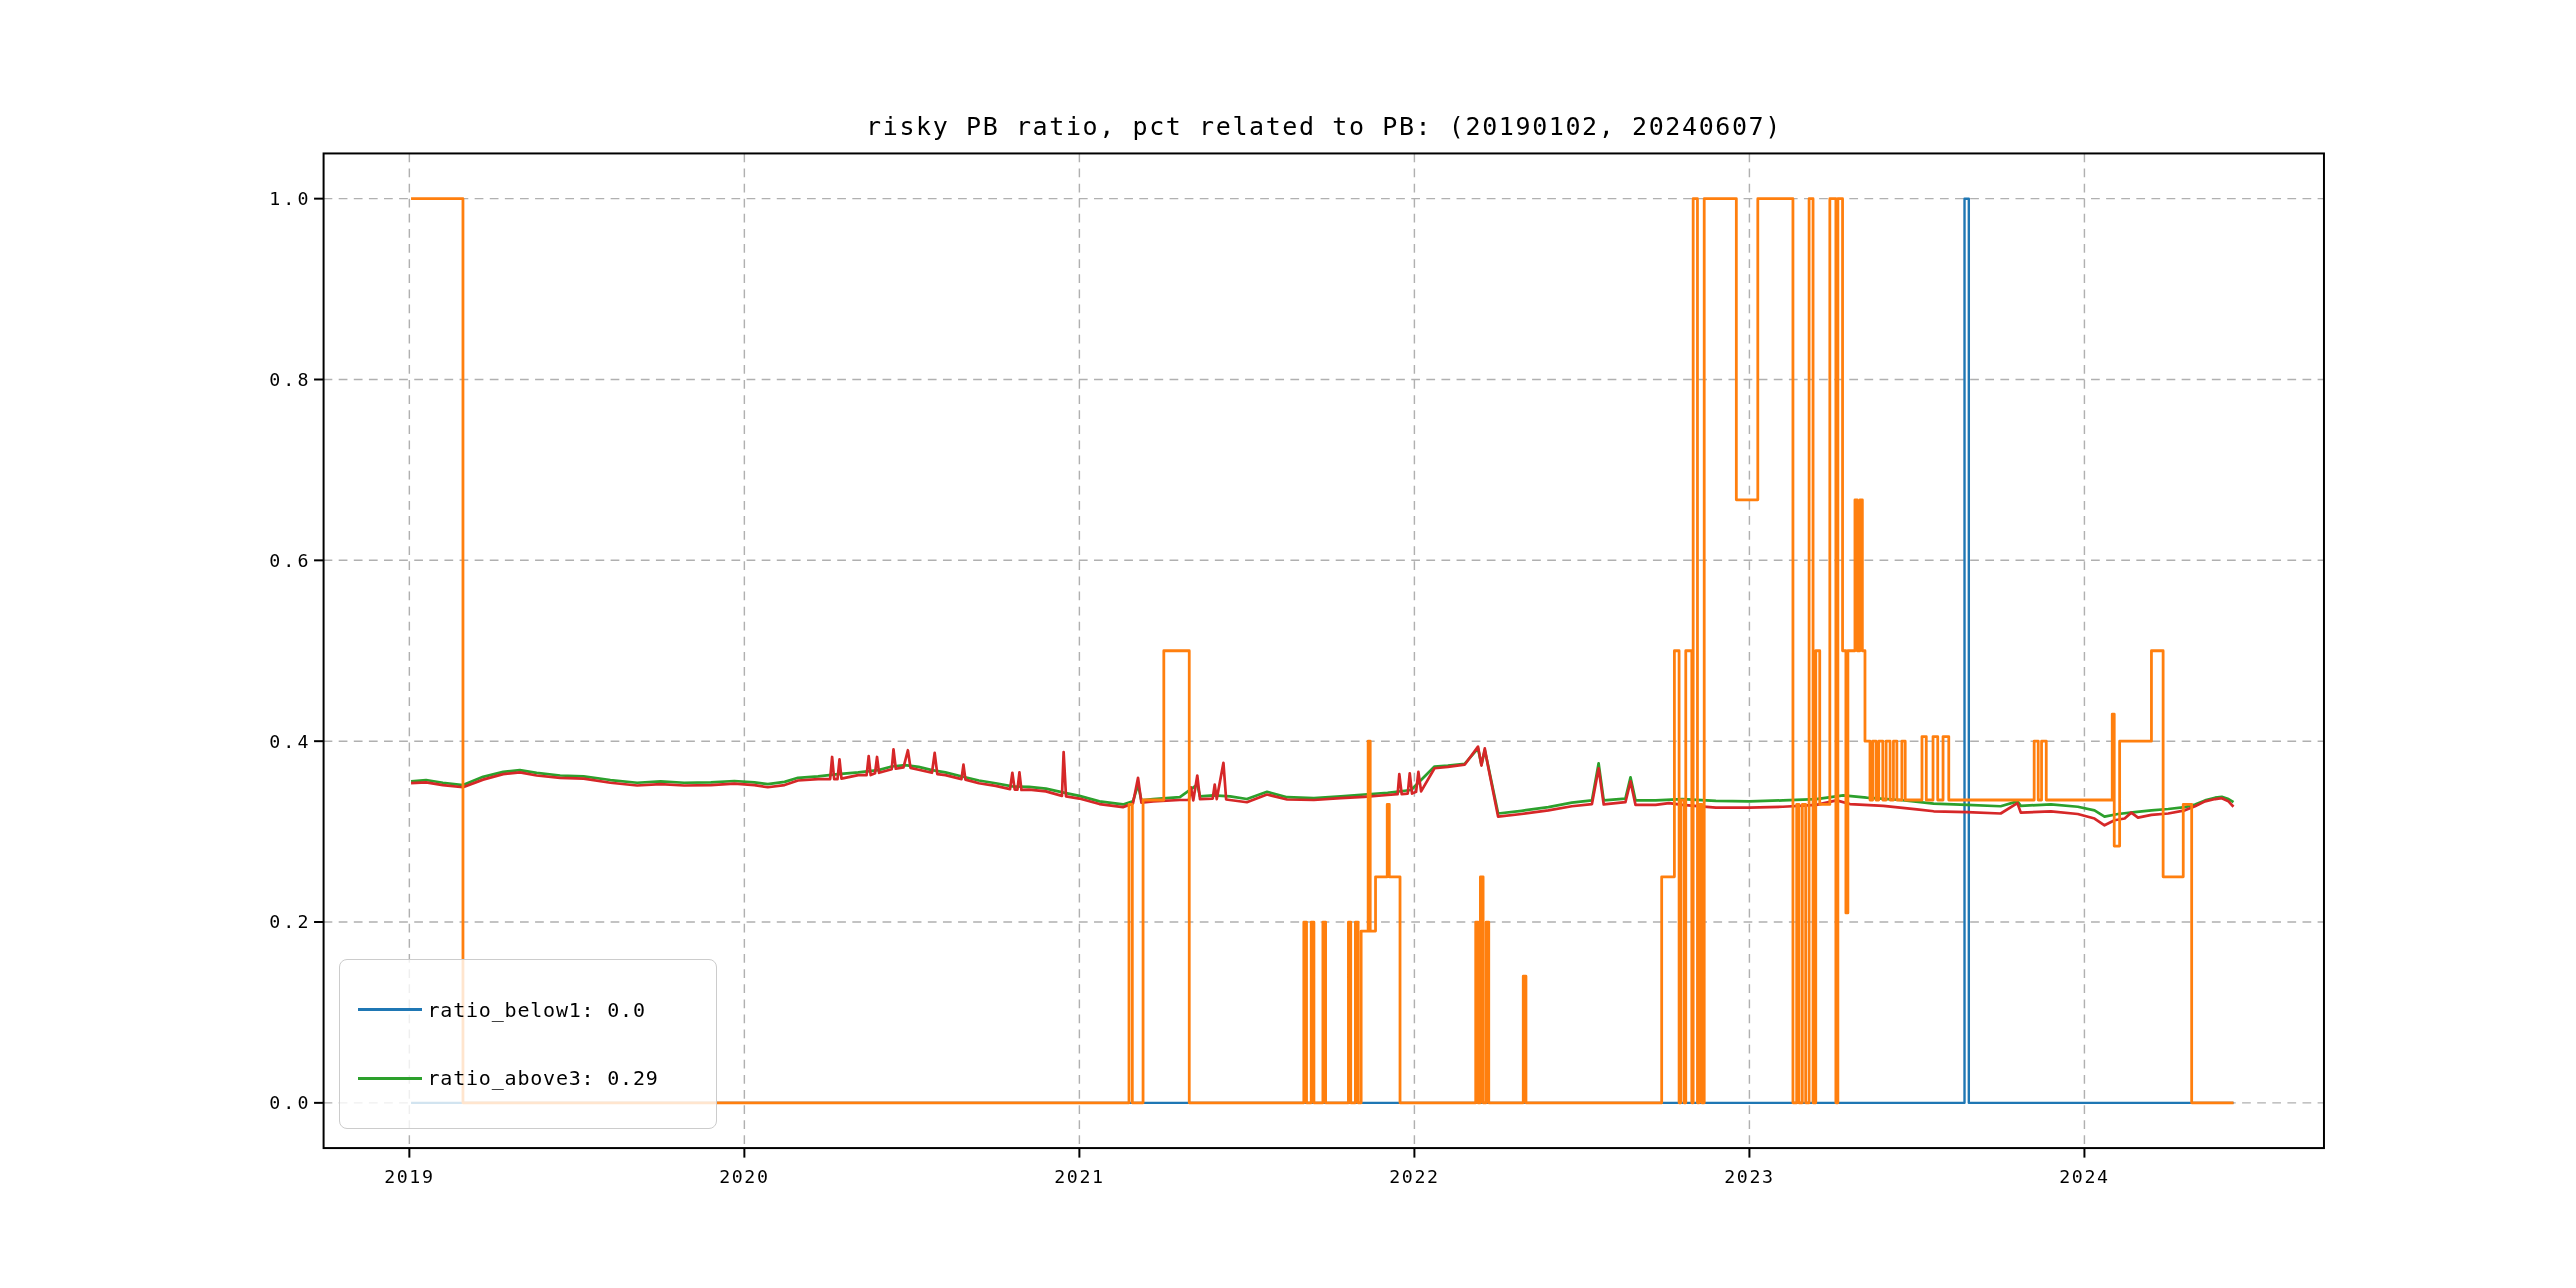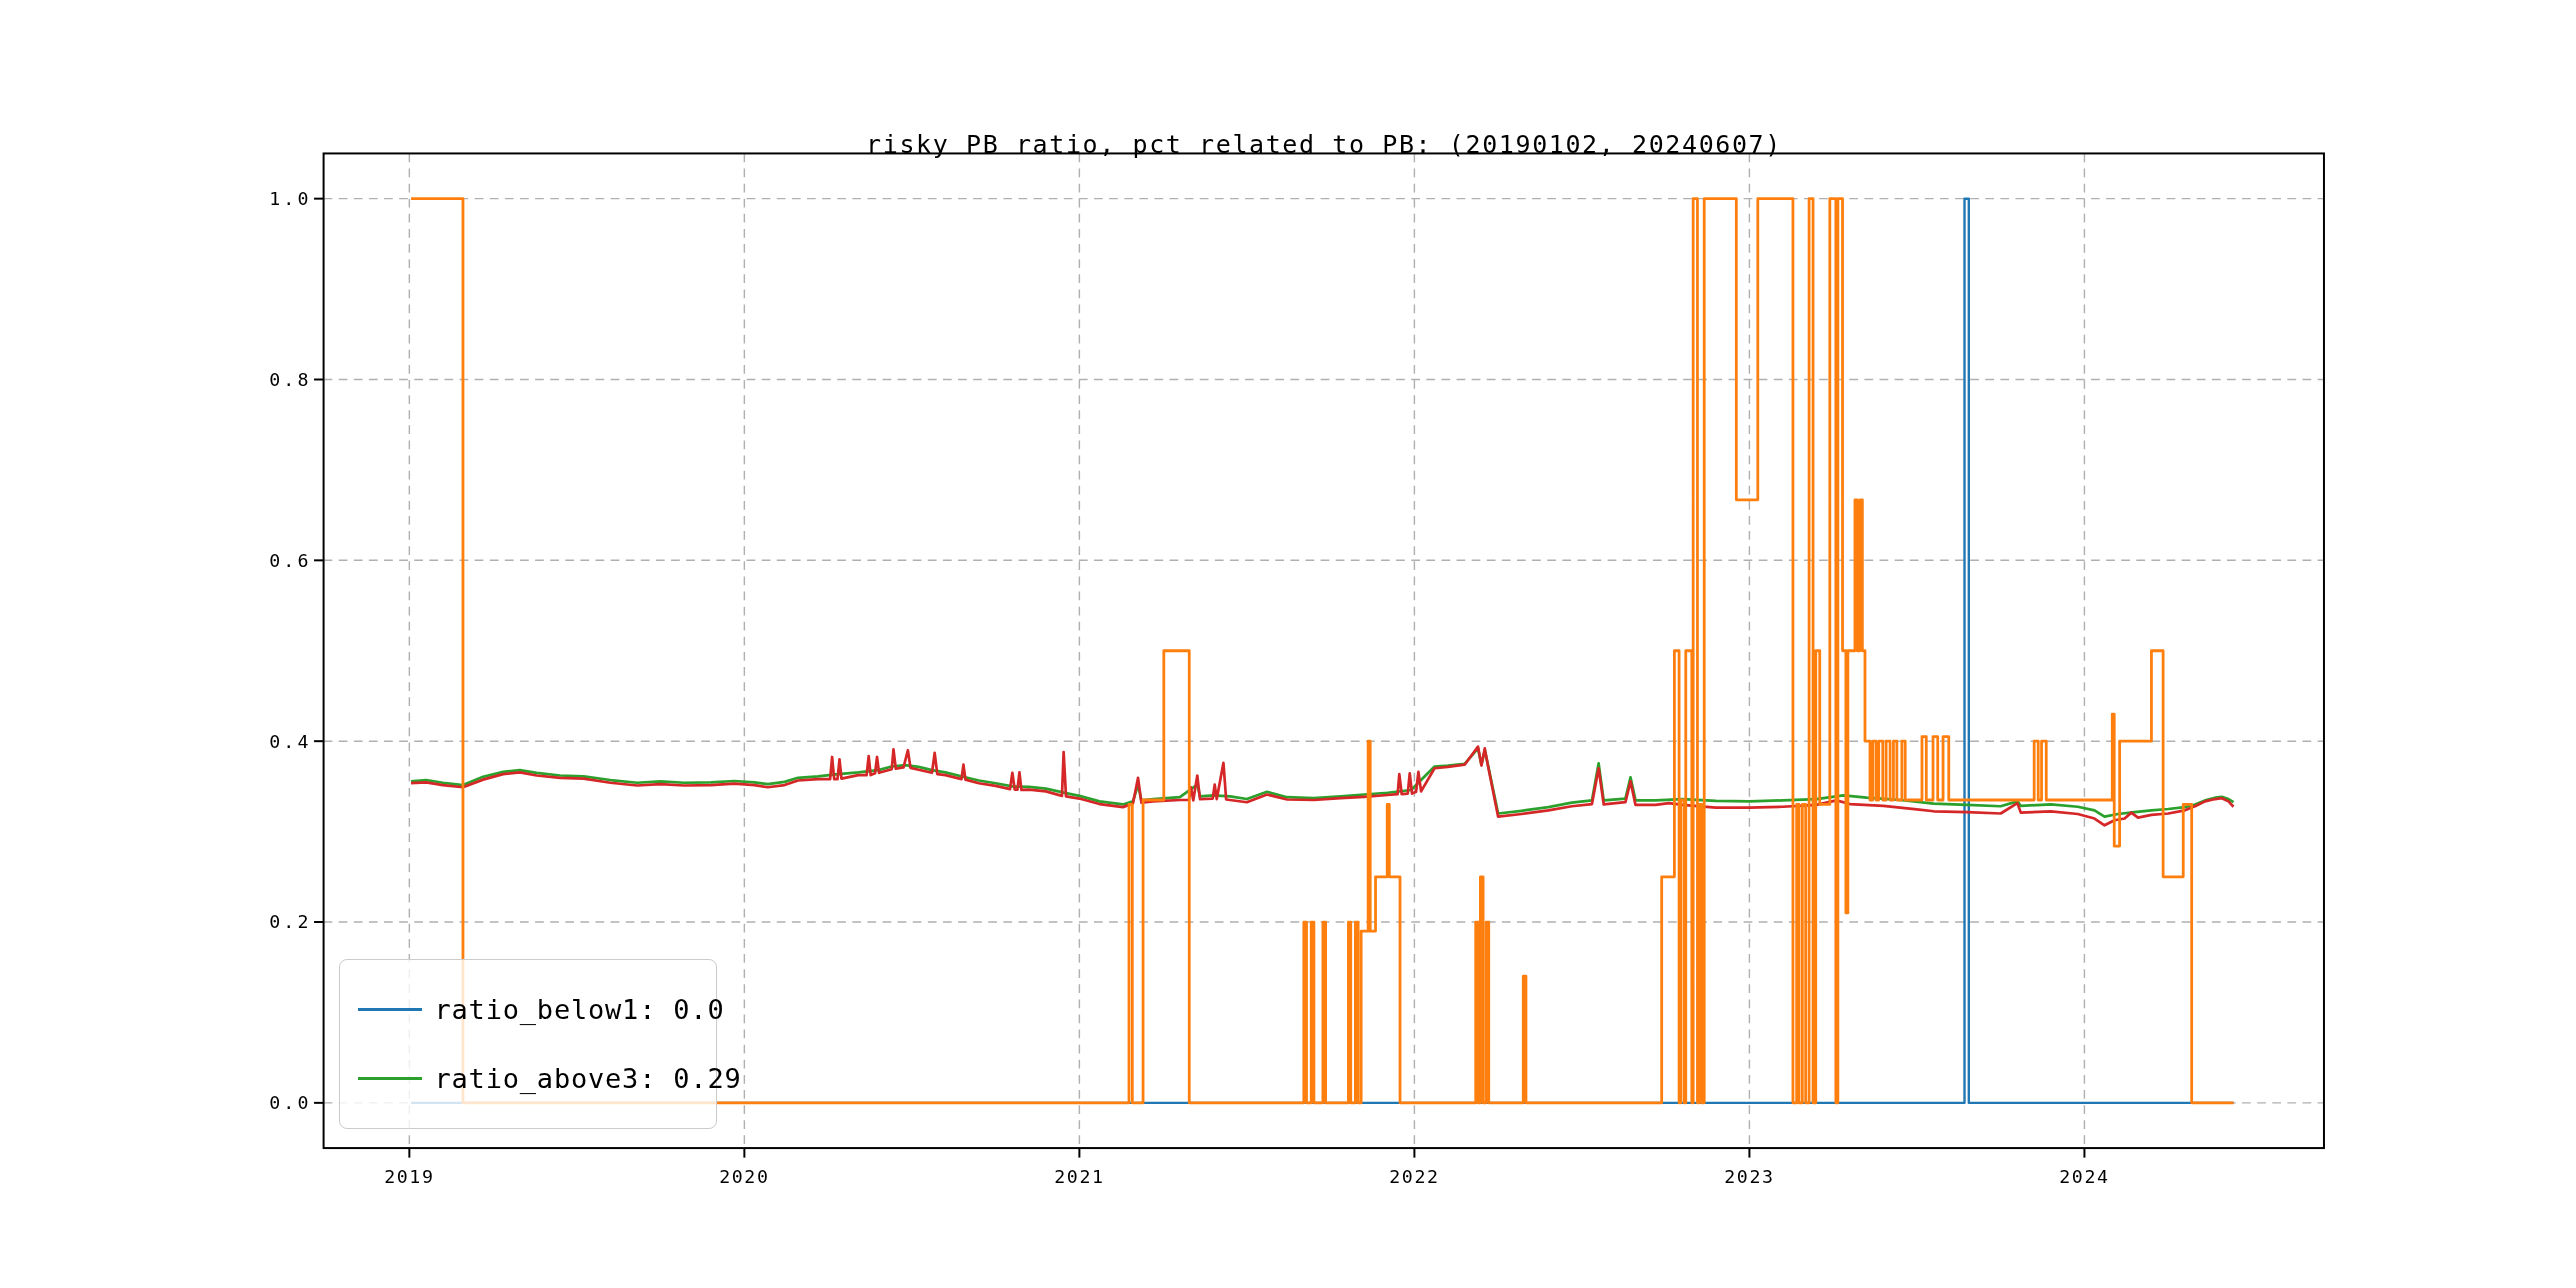--- a/index.html
+++ b/index.html
@@ -1,25 +1,25 @@
 <!DOCTYPE html>
 <html style="font-size:12.7px"><head>
 <meta charset="utf-8">
 <style>
   html,body{margin:0;padding:0;background:#ffffff;}
   .stage{position:relative;width:2576px;height:1288px;background:#ffffff;overflow:hidden;
          font-family:"DejaVu Sans Mono","Liberation Mono",monospace;}
   .chart-title{position:absolute;left:324px;width:2000px;top:110px;height:33px;line-height:33px;
-         text-align:center;font-size:25px;color:#000;letter-spacing:1.6px;white-space:pre;margin-top:18px;}
+         text-align:center;font-size:25px;color:#000;letter-spacing:1.6px;white-space:pre;}
   .legend{position:absolute;left:339px;top:959px;width:378px;height:170px;
          background:rgba(255,255,255,0.8);border:1.6px solid #cccccc;border-radius:8px;
          box-sizing:border-box;display:flex;flex-direction:column;justify-content:space-evenly;}
   .lrow{display:flex;align-items:center;height:37px;}
   .lswatch{display:inline-block;width:64px;height:3.2px;margin-left:17.5px;flex:0 0 auto;}
-  .ltext{margin-left:13px;font-size:27px;color:#000;letter-spacing:0.8px;white-space:pre;}
+  .ltext{margin-left:6px;font-size:20px;color:#000;letter-spacing:0.8px;white-space:pre;}
   svg text{font-family:"DejaVu Sans Mono","Liberation Mono",monospace;fill:#000;}
 </style>
 </head>
 <body>
 
 <div class="stage">
   <svg id="chart-svg" width="2576" height="1288" viewBox="0 0 3240 1620">
       <rect x="0" y="0" width="3240" height="1620" fill="#ffffff"></rect>
       <line x1="514.8707084240855" y1="193" x2="514.8707084240855" y2="1444" stroke="#b0b0b0" stroke-width="1.8" stroke-dasharray="11 8"></line>
       <line x1="936.2406632055289" y1="193" x2="936.2406632055289" y2="1444" stroke="#b0b0b0" stroke-width="1.8" stroke-dasharray="11 8"></line>

